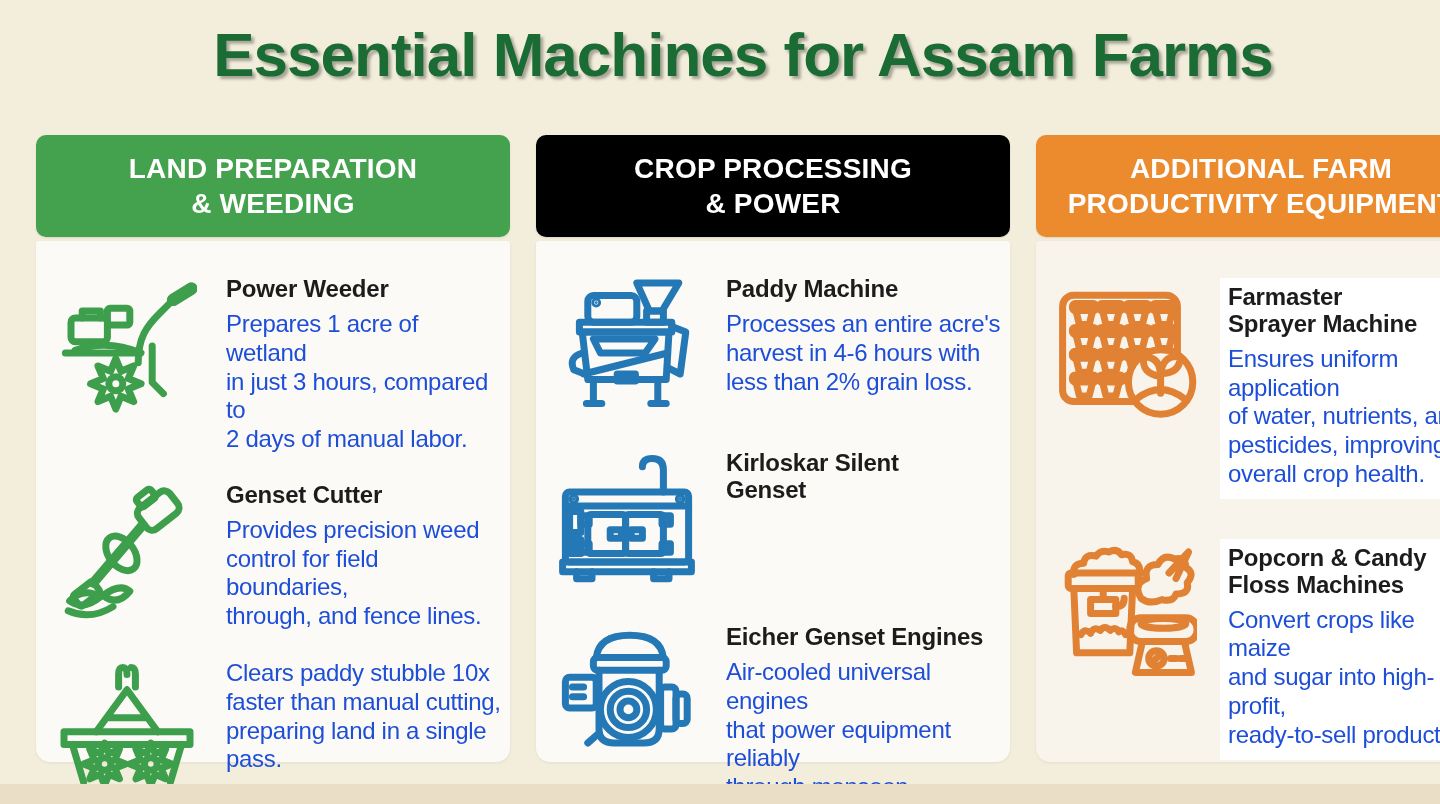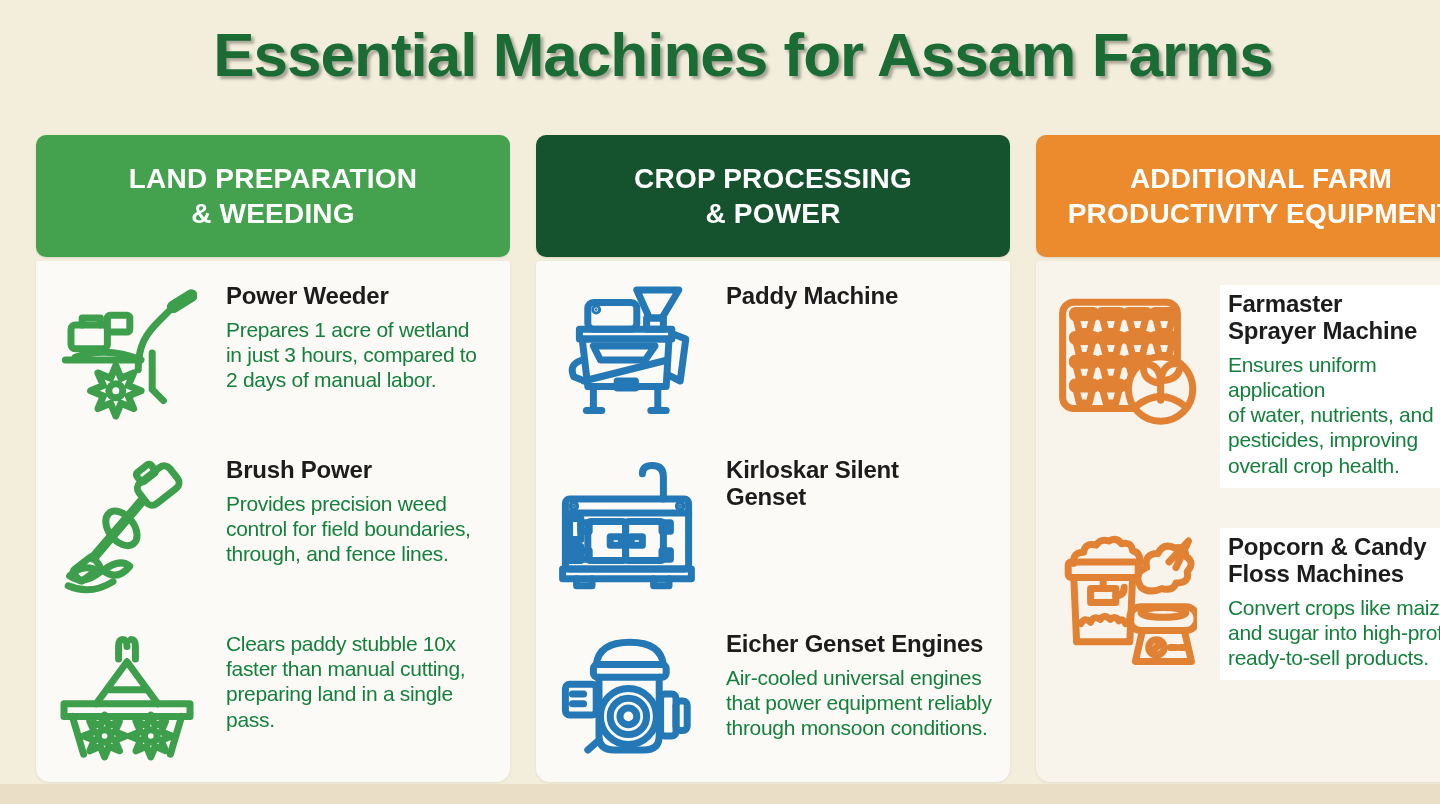--- a/index.html
+++ b/index.html
@@ -22,63 +22,63 @@
     text-shadow:3px 3px 3px rgba(55,55,45,0.40);
     padding-left:46px;
   }
   .columns{
     display:flex; gap:26px;
     padding:0 36px; margin-top:48px;
     align-items:stretch;
   }
   .column{ flex:1; display:flex; flex-direction:column; }
   .col-header{
-    height:122px; border-radius:10px;
+    height:102px; border-radius:10px;
     display:flex; align-items:center; justify-content:center;
     text-align:center; color:#ffffff;
     font-size:28px; font-weight:700; line-height:1.25;
     white-space:pre-line; letter-spacing:0.2px;
     box-shadow:0 1px 2px rgba(0,0,0,0.10);
   }
   .col-green  .col-header{ background:#44a24f; }
-  .col-blue   .col-header{ background:#14532d; }
+  .col-blue   .col-header{ background:#000000; }
   .col-orange .col-header{ background:#ec8a2e; }
 
   .card{
     margin-top:4px; height:521px;
     background:#fcfaf6;
     border-radius:3px 3px 14px 14px;
     padding:16px 8px 0 16px;
     box-shadow:0 1px 3px rgba(0,0,0,0.07);
   }
   .col-orange .card{ background:#f8f3eb; padding-top:24px; }
 
-  .item{ display:flex; align-items:flex-start; margin-bottom:22px; }
+  .item{ display:flex; align-items:flex-start; margin-bottom:22px;margin-top:13px; }
   .col-orange .item{ margin-bottom:40px; }
   .item-icon{
     width:150px; min-width:150px; height:152px;
     display:flex; align-items:center; justify-content:center;
   }
   svg.icon{ width:140px; height:140px; fill:none; stroke:currentColor;
     stroke-width:5; stroke-linecap:round; stroke-linejoin:round; }
   .col-green  .item-icon{ color:#3d9e4c; }
   .col-blue   .item-icon{ color:#2478b5; }
   .col-orange .item-icon{ color:#e08133; }
 
   .item-text{ margin-left:24px; padding-top:6px; width:276px; }
   .col-orange .item-text{
     background:#ffffff; margin-left:18px; padding:6px 10px 10px 8px; width:258px;
   }
   .item-title{
     margin:0 0 7px; font-size:24px; font-weight:700; line-height:1.12;
     letter-spacing:-0.2px; color:#1c1c1c; white-space:pre-line;
   }
   .item-desc{
-    margin:0; font-size:21px; line-height:1.2; letter-spacing:-0.3px;
-    color:#15803d; white-space:pre-line;
+    margin:0; font-size:24px; line-height:1.2; letter-spacing:-0.3px;
+    color:#1d4ed8; white-space:pre-line;
   }
 </style>
 </head>
 <body>
 
 <svg width="0" height="0" style="position:absolute" aria-hidden="true">
   <defs>
     <polygon id="star8" points="0,-15 3.1,-7.4 10.6,-10.6 7.4,-3.1 15,0 7.4,3.1 10.6,10.6 3.1,7.4 0,15 -3.1,7.4 -10.6,10.6 -7.4,3.1 -15,0 -7.4,-3.1 -10.6,-10.6 -3.1,-7.4"></polygon>
     <g id="pot">
       <rect x="0" y="0" width="17" height="5" rx="2"></rect>
@@ -132,21 +132,21 @@
               <ellipse cx="46" cy="51" rx="9" ry="14" transform="rotate(-38 46 51)"></ellipse>
               <g transform="rotate(-38 21 80)">
                 <rect x="12" y="75" width="18" height="10" rx="2"></rect>
               </g>
               <path d="M9 85 q10 -10 22 -3 q-12 10 -22 3 z"></path>
               <path d="M33 81 q12 -9 19 -3 q-9 11 -19 3 z"></path>
               <path d="M8 92 q16 7 32 -3"></path>
             </svg>
           </div>
           <div class="item-text">
-            <h3 class="item-title">Brush Power</h3>
+            <h3 class="item-title">Genset Cutter</h3>
             <p class="item-desc">Provides precision weed
 control for field boundaries,
 through, and fence lines.</p>
           </div>
         </div>
 
         <div class="item">
           <div class="item-icon">
             <svg class="icon" viewBox="0 0 100 100">
               <path d="M44 20 V11 q0 -5 3 -5 q3 0 3 5 M56 20 V11 q0 -5 -3 -5"></path>
@@ -187,20 +187,23 @@
               <path d="M26 45 H70 L63 55 H31 Z"></path>
               <path d="M19 70 L79 55"></path>
               <path d="M82 36 L92 40 L88 70 L80 66"></path>
               <path d="M18 55 q-10 3 -6 12 l5 2"></path>
               <path d="M26 74 V91 M21 91 H32 M72 74 V91 M67 91 H78"></path>
               <rect x="43" y="70" width="13" height="5"></rect>
             </svg>
           </div>
           <div class="item-text">
             <h3 class="item-title">Paddy Machine</h3>
+            <p class="item-desc">Processes an entire acre's
+harvest in 4-6 hours with
+less than 2% grain loss.</p>
           </div>
         </div>
 
         <div class="item">
           <div class="item-icon">
             <svg class="icon" viewBox="0 0 100 100">
               <path d="M76 30 V14 q0 -8 -8 -8 q-7 0 -7 6"></path>
               <rect x="6" y="30" width="88" height="50" rx="3"></rect>
               <path d="M6 40 H94"></path>
               <circle cx="12" cy="35" r="1.3" fill="currentColor"></circle>

